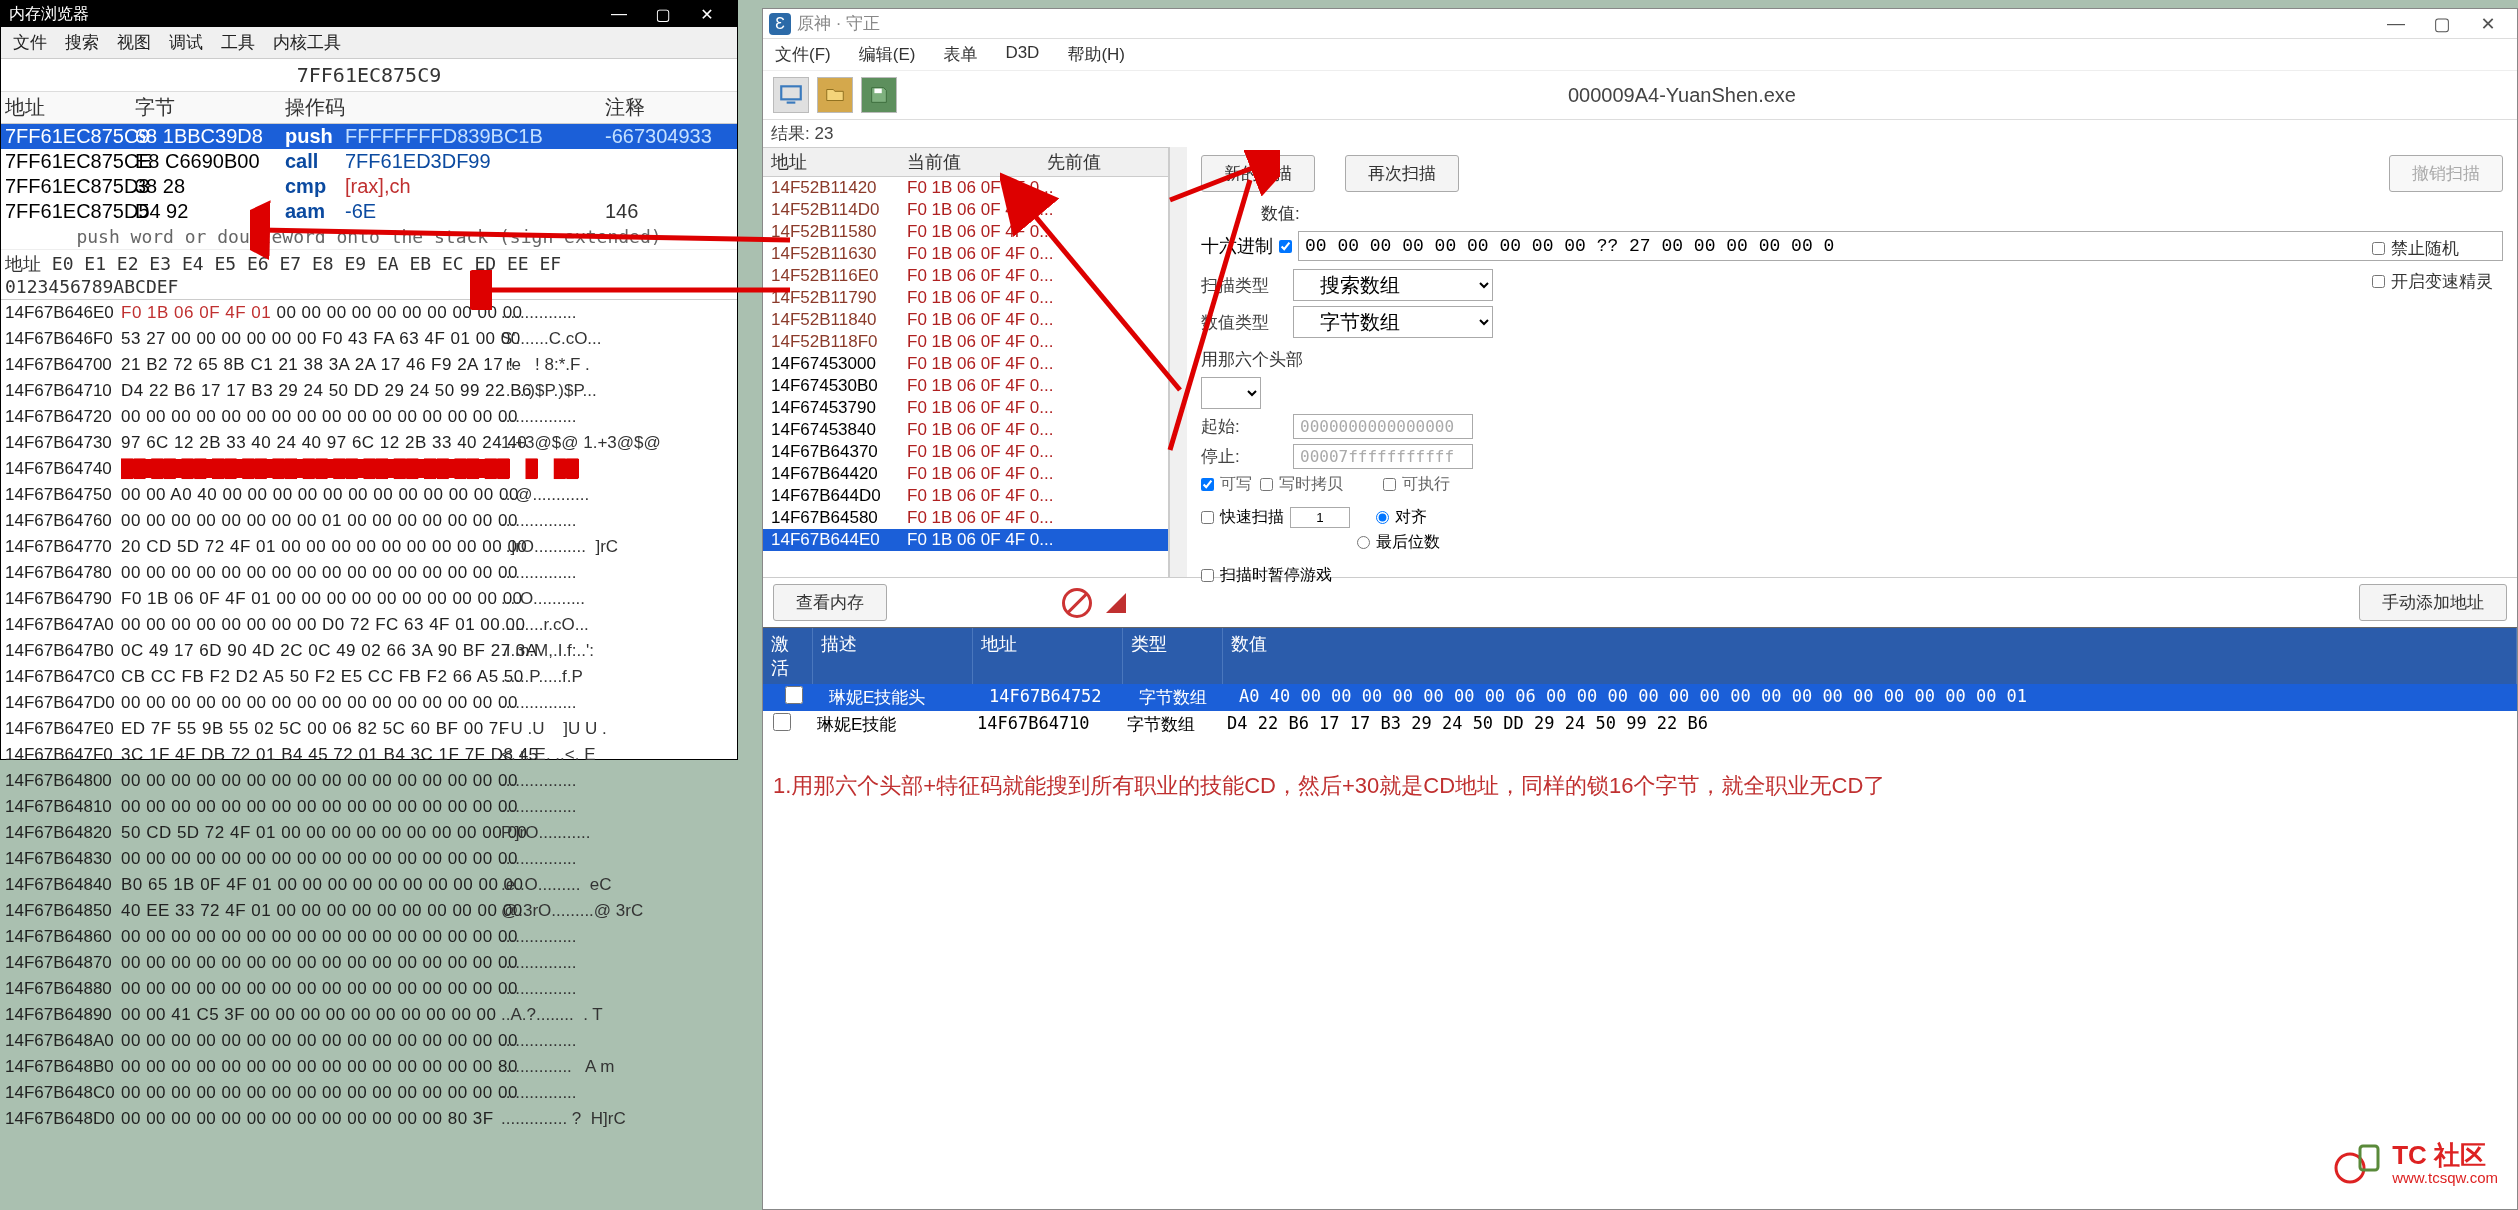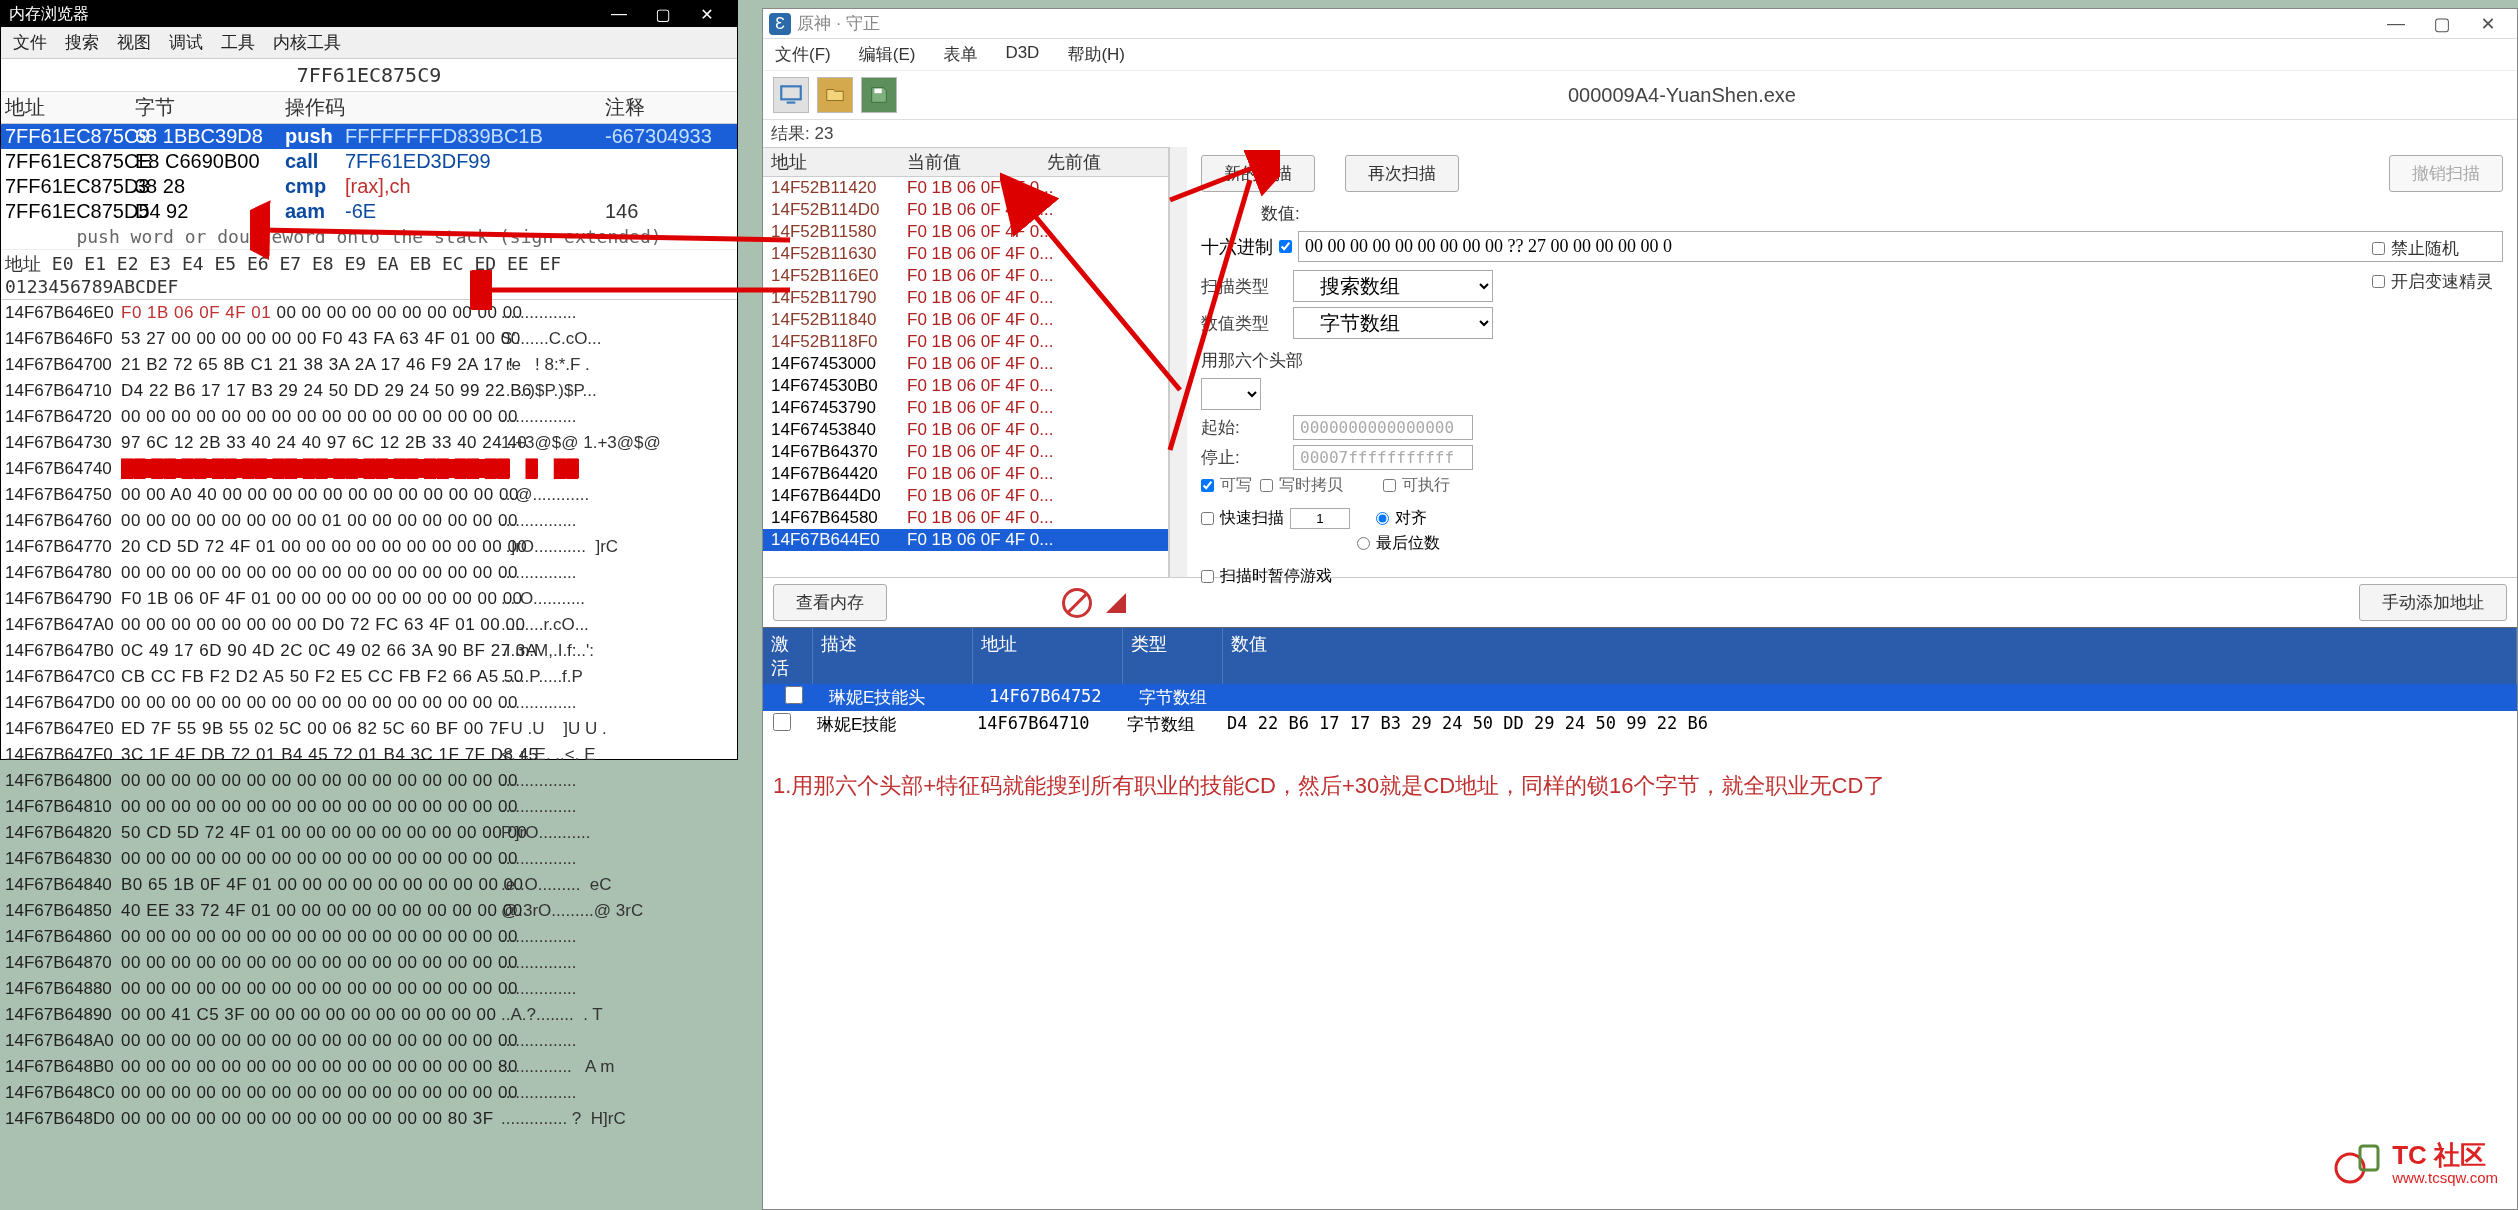--- a/index.html
+++ b/index.html
@@ -68,21 +68,21 @@
 .scan-row.sel { background: #1b5fd8; color: #fff; }
 .scan-row.sel .sa { color: #fff; }
 .scan-row.sel .sv { color: #fff; }
 .scroll-stub { width: 18px; background: #f0f0f0; border-left: 1px solid #ccc; }
 .ce-right-pane { flex: 1; padding: 8px 14px; position: relative; }
 .scan-buttons { display: flex; gap: 30px; margin-bottom: 10px; }
 .btn { border: 1px solid #aaa; background: #f4f4f4; padding: 6px 22px; font-size: 17px; color: #333; cursor: pointer; border-radius: 3px; }
 .btn.disabled { color: #aaa; background: #f8f8f8; }
 .val-label { color: #333; font-size: 17px; margin-bottom: 6px; padding-left: 60px; }
 .hex-toggle { display: flex; align-items: center; gap: 6px; margin-bottom: 8px; }
-.hex-toggle input[type=text] { flex: 1; border: 1px solid #aaa; padding: 4px 6px; font-family: Liberation Serif, serif; font-size: 18px; }
+.hex-toggle input[type=text] { flex: 1; border: 1px solid #aaa; padding: 4px 6px; font-family: Liberation Mono, monospace; font-size: 18px; }
 .form-row { display: flex; align-items: center; gap: 12px; margin: 5px 0; font-size: 17px; }
 .form-row label { width: 80px; color: #444; }
 .form-row select, .form-row input[type=text] { border: 1px solid #aaa; padding: 3px 22px; font-size: 20px; background: #fff; }
 .form-row select { width: 200px; }
 .mem-opts-label { color: #333; font-size: 17px; margin: 10px 0 6px 0; }
 .opts-grid { display: flex; gap: 40px; font-size: 16px; color: #666; }
 .opts-grid .c { display: flex; flex-direction: row; gap: 8px; }
 .fast-row { display: flex; align-items: center; gap: 6px; margin-top: 12px; font-size: 16px; }
 .fast-row input[type=text] { width: 60px; border: 1px solid #aaa; padding: 2px 4px; text-align: center; }
 .chk { display: flex; align-items: center; gap: 6px; }
@@ -404,20 +404,21 @@
     <div class="alh-addr">地址</div>
     <div class="alh-type">类型</div>
     <div class="alh-val">数值</div>
   </div>
   <div class="addr-list-body" id="addr-list">
       <div class="al-row sel">
         <div class="ala"><input type="checkbox" style=""></div>
         <div class="ald">琳妮E技能头</div>
         <div class="alad">14F67B64752</div>
         <div class="alt">字节数组</div>
+        <div class="alv">A0 40 00 00 00 00 00 00 00 06 00 00 00 00 00 00 00 00 00 00 00 00 00 00 00 01</div>
       </div>
       <div class="al-row">
         <div class="ala"><input type="checkbox" style=""></div>
         <div class="ald">琳妮E技能</div>
         <div class="alad">14F67B64710</div>
         <div class="alt">字节数组</div>
         <div class="alv">D4 22 B6 17 17 B3 29 24 50 DD 29 24 50 99 22 B6</div>
       </div>
     </div>
 

